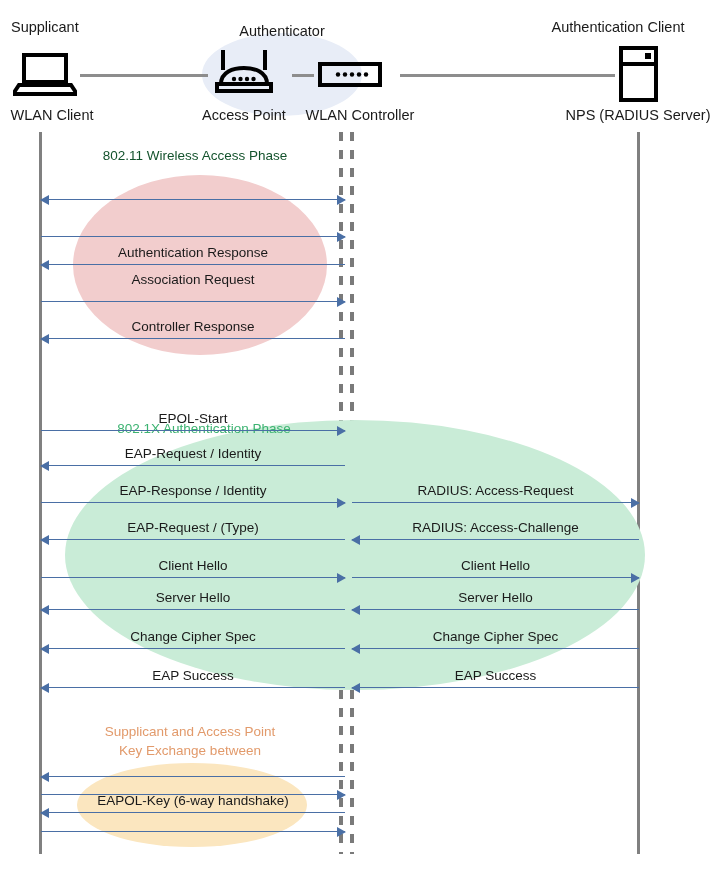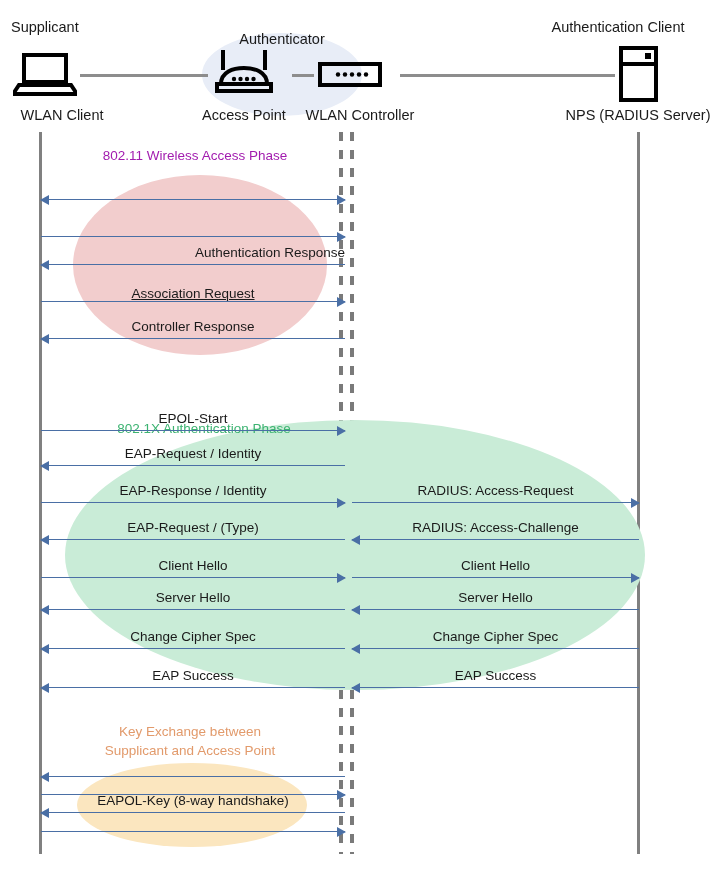--- a/index.html
+++ b/index.html
@@ -83,21 +83,21 @@
   .icon-svg{display:block;}
 </style>
 </head>
 <body>
 
 <div id="canvas">
 
   <div class="abs auth-blob" style="left:202px;top:33px;width:160px;height:83px;"></div>
 
   <div class="abs actor-top-label" style="left:0px;top:19px;width:95px;text-align:left;padding-left:11px;">Supplicant</div>
-  <div class="abs actor-top-label" style="left:202px;top:31px;width:160px;">Authenticator</div>
+  <div class="abs actor-top-label" style="left:202px;top:23px;width:160px;">Authenticator</div>
   <div class="abs actor-top-label" style="left:528px;top:19px;width:180px;">Authentication Client</div>
 
   <div class="abs hlink" style="left:80px;top:74px;width:128px;"></div>
   <div class="abs hlink" style="left:292px;top:74px;width:22px;"></div>
   <div class="abs hlink" style="left:400px;top:74px;width:215px;"></div>
 
   <div class="abs" style="left:13px;top:52px;">
     <svg class="icon-svg" width="64" height="44" viewBox="0 0 64 44">
       <rect x="11" y="3" width="42" height="27" fill="none" stroke="#000" stroke-width="4"></rect>
       <path d="M6 33 L58 33 L64 42 L0 42 Z" fill="none" stroke="#000" stroke-width="4"></path>
@@ -129,53 +129,53 @@
   </div>
 
   <div class="abs" style="left:619px;top:46px;">
     <svg class="icon-svg" width="40" height="56" viewBox="0 0 40 56">
       <rect x="2" y="2" width="35" height="52" fill="none" stroke="#000" stroke-width="4"></rect>
       <line x1="2" y1="18" x2="37" y2="18" stroke="#000" stroke-width="4"></line>
       <rect x="26" y="7" width="6" height="6" fill="#000"></rect>
     </svg>
   </div>
 
-  <div class="abs actor-bottom-label" style="left:0px;top:107px;width:104px;margin-left:10px;">WLAN Client</div>
+  <div class="abs actor-bottom-label" style="left:0px;top:107px;width:104px;">WLAN Client</div>
   <div class="abs actor-bottom-label" style="left:190px;top:107px;width:108px;">Access Point</div>
   <div class="abs actor-bottom-label" style="left:300px;top:107px;width:120px;">WLAN Controller</div>
   <div class="abs actor-bottom-label" style="left:548px;top:107px;width:180px;">NPS (RADIUS Server)</div>
 
   <div class="abs lifeline" style="left:39px;top:132px;height:722px;"></div>
   <div class="abs lifeline-dash" style="left:339px;top:132px;height:722px;"></div>
   <div class="abs lifeline-dash" style="left:350px;top:132px;height:722px;"></div>
   <div class="abs lifeline" style="left:637px;top:132px;height:722px;"></div>
 
   <div class="abs phase-blob" style="left:65px;top:420px;width:580px;height:270px;background:#c9ecd7;"></div>
   <div class="abs phase-blob" style="left:73px;top:175px;width:254px;height:180px;background:#f2cdcd;"></div>
   <div class="abs phase-blob" style="left:77px;top:763px;width:230px;height:84px;background:#fbe6bf;"></div>
 
-  <div class="abs phase-label" style="left:85px;top:147px;width:220px;color:#a21caf;">802.11 Wireless Access Phase</div>
+  <div class="abs phase-label" style="left:85px;top:147px;width:220px;color:#14532d;">802.11 Wireless Access Phase</div>
   <div class="abs phase-label" style="left:98px;top:376px;width:212px;color:#3CB371;margin-top:44px;">802.1X Authentication Phase</div>
   <div class="abs" style="left:90px;top:722px;width:200px;text-align:center;color:#E29A6B;font-size:13.5px;line-height:19px;">
+    <div>Supplicant and Access Point</div>
     <div>Key Exchange between</div>
-    <div>Supplicant and Access Point</div>
   </div>
 
   <div id="messages-layer" class="abs" style="left:0;top:0;width:713px;height:875px;">
       <div class="abs msg-line" style="left: 41px; top: 199px; width: 304px;"></div>
       <div class="abs arrow-head arrow-right" style="left: 337px; top: 195px;"></div>
       <div class="abs arrow-head arrow-left" style="left: 40px; top: 195px;"></div>
       <div class="abs msg-line" style="left: 41px; top: 236px; width: 304px;"></div>
       <div class="abs arrow-head arrow-right" style="left: 337px; top: 232px;"></div>
       <div class="abs msg-line" style="left: 41px; top: 264px; width: 304px;"></div>
       <div class="abs arrow-head arrow-left" style="left: 40px; top: 260px;"></div>
-      <div class="abs msg-label" style="left: 41px; width: 304px; top: 245px; text-align: right;">Authentication Response</div>
+      <div class="abs msg-label" style="left: 41px; width: 304px; top: 245px;">Authentication Response</div>
       <div class="abs msg-line" style="left: 41px; top: 301px; width: 304px;"></div>
       <div class="abs arrow-head arrow-right" style="left: 337px; top: 297px;"></div>
-      <div class="abs msg-label" style="left: 41px; width: 304px; top: 286px; text-decoration: underline;">Association Request</div>
+      <div class="abs msg-label" style="left: 41px; width: 304px; top: 272px;">Association Request</div>
       <div class="abs msg-line" style="left: 41px; top: 338px; width: 304px;"></div>
       <div class="abs arrow-head arrow-left" style="left: 40px; top: 334px;"></div>
       <div class="abs msg-label" style="left: 41px; width: 304px; top: 319px;">Controller Response</div>
       <div class="abs msg-line" style="left: 41px; top: 430px; width: 304px;"></div>
       <div class="abs arrow-head arrow-right" style="left: 337px; top: 426px;"></div>
       <div class="abs msg-label" style="left: 41px; width: 304px; top: 411px;">EPOL-Start</div>
       <div class="abs msg-line" style="left: 41px; top: 465px; width: 304px;"></div>
       <div class="abs arrow-head arrow-left" style="left: 40px; top: 461px;"></div>
       <div class="abs msg-label" style="left: 41px; width: 304px; top: 446px;">EAP-Request / Identity</div>
       <div class="abs msg-line" style="left: 41px; top: 502px; width: 304px;"></div>
@@ -195,21 +195,21 @@
       <div class="abs msg-label" style="left: 41px; width: 304px; top: 629px;">Change Cipher Spec</div>
       <div class="abs msg-line" style="left: 41px; top: 687px; width: 304px;"></div>
       <div class="abs arrow-head arrow-left" style="left: 40px; top: 683px;"></div>
       <div class="abs msg-label" style="left: 41px; width: 304px; top: 668px;">EAP Success</div>
       <div class="abs msg-line" style="left: 41px; top: 776px; width: 304px;"></div>
       <div class="abs arrow-head arrow-left" style="left: 40px; top: 772px;"></div>
       <div class="abs msg-line" style="left: 41px; top: 794px; width: 304px;"></div>
       <div class="abs arrow-head arrow-right" style="left: 337px; top: 790px;"></div>
       <div class="abs msg-line" style="left: 41px; top: 812px; width: 304px;"></div>
       <div class="abs arrow-head arrow-left" style="left: 40px; top: 808px;"></div>
-      <div class="abs msg-label" style="left: 41px; width: 304px; top: 793px;">EAPOL-Key (8-way handshake)</div>
+      <div class="abs msg-label" style="left: 41px; width: 304px; top: 793px;">EAPOL-Key (6-way handshake)</div>
       <div class="abs msg-line" style="left: 41px; top: 831px; width: 304px;"></div>
       <div class="abs arrow-head arrow-right" style="left: 337px; top: 827px;"></div>
       <div class="abs msg-line" style="left: 352px; top: 502px; width: 287px;"></div>
       <div class="abs arrow-head arrow-right" style="left: 631px; top: 498px;"></div>
       <div class="abs msg-label" style="left: 352px; width: 287px; top: 483px;">RADIUS: Access-Request</div>
       <div class="abs msg-line" style="left: 352px; top: 539px; width: 287px;"></div>
       <div class="abs arrow-head arrow-left" style="left: 351px; top: 535px;"></div>
       <div class="abs msg-label" style="left: 352px; width: 287px; top: 520px;">RADIUS: Access-Challenge</div>
       <div class="abs msg-line" style="left: 352px; top: 577px; width: 287px;"></div>
       <div class="abs arrow-head arrow-right" style="left: 631px; top: 573px;"></div>

